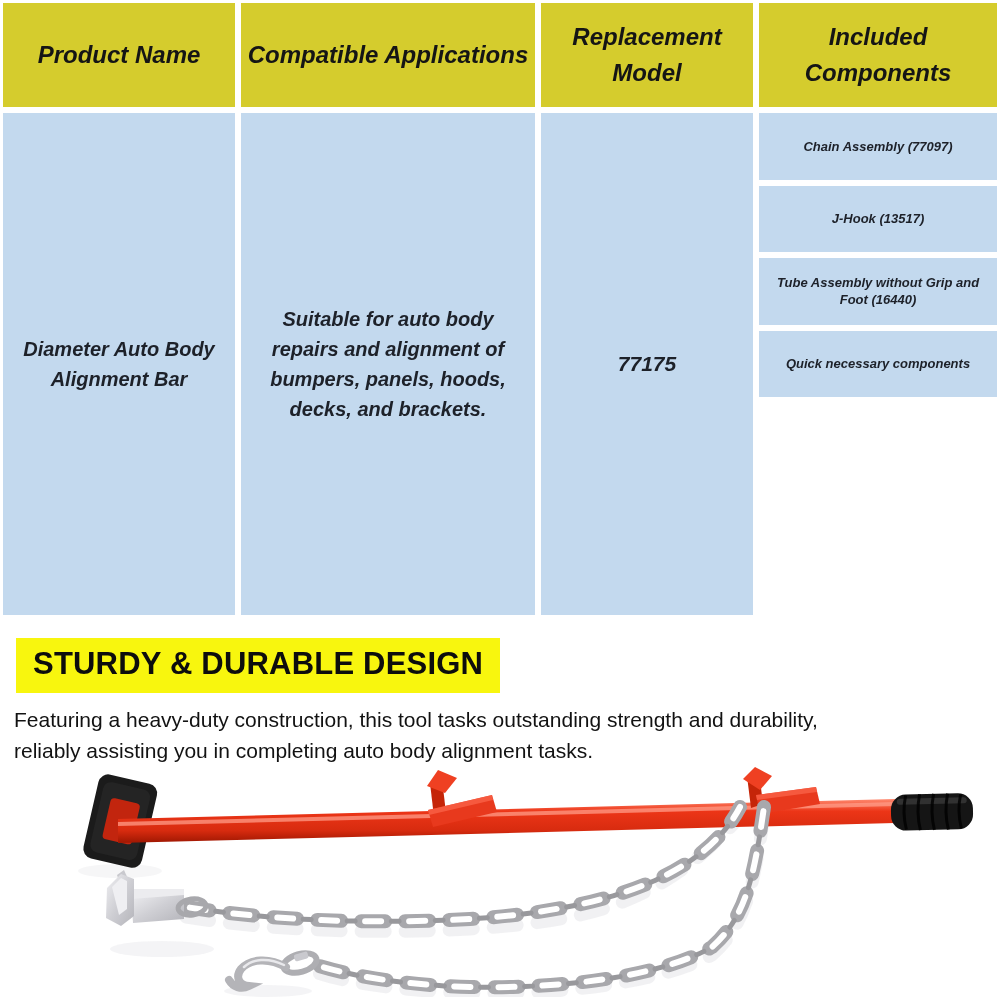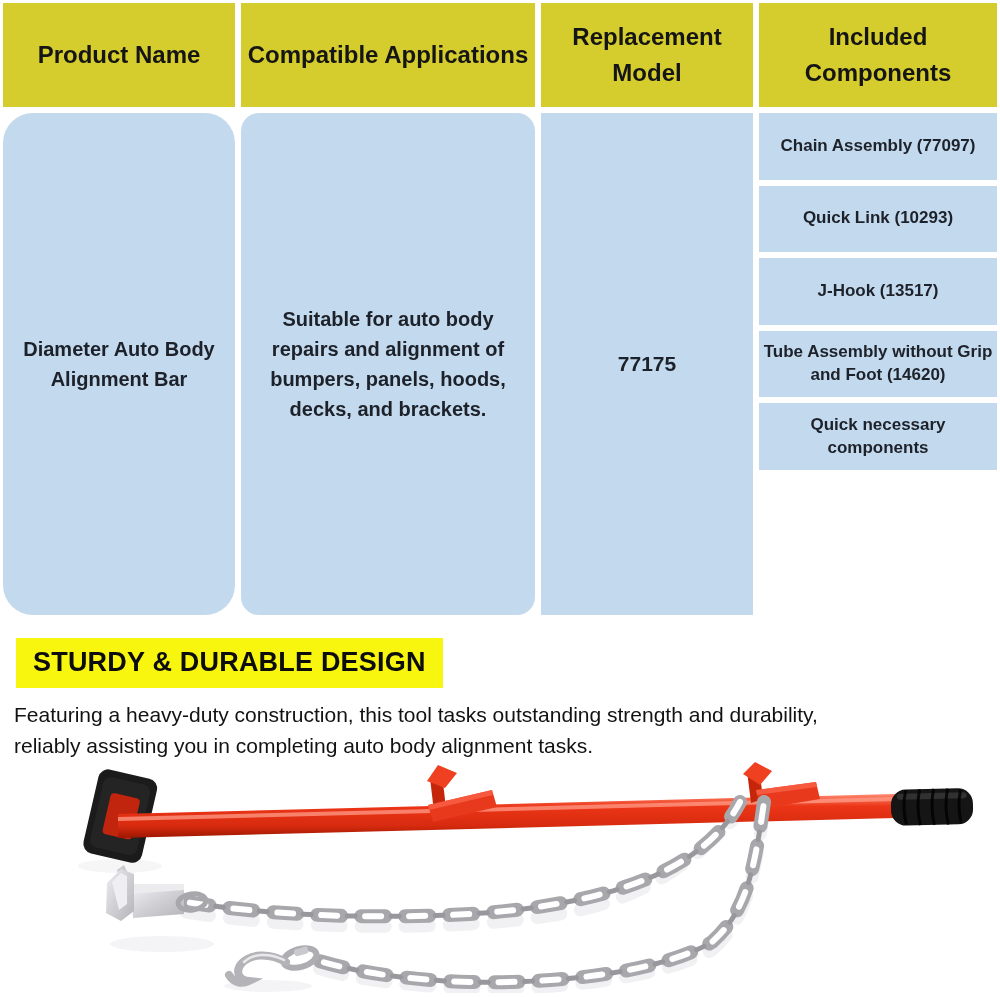--- a/index.html
+++ b/index.html
@@ -15,40 +15,41 @@
     width:1000px;height:997px;background:#fff;overflow:hidden;
     font-family:"Liberation Sans","DejaVu Sans",sans-serif;
   }
   
   .spec-table{
     width:1000px;height:618px;background:var(--border);
     padding:3px;display:grid;
     grid-template-columns:232px 294px 212px 238px;
     grid-template-rows:104px repeat(7,1fr);
     gap:6px;
+    font-style:italic;
   }
   .cell{
     background:var(--cell-bg);color:var(--cell-text);
     display:flex;align-items:center;justify-content:center;
     text-align:center;
   }
   .head{
     background:var(--header-bg);color:#151515;
     font-weight:700;font-size:24px;line-height:1.5;
   }
   .merged{grid-row:2 / span 7;font-weight:700;font-size:20px;line-height:1.5;}
-  .c-product{padding:0 14px;border-radius:30px;}
-  .c-apps{padding:0 12px;border-radius:18px;}
+  .c-product{padding:0 14px;}
+  .c-apps{padding:0 12px;}
   .c-model{font-size:21px;}
-  .comp{font-weight:700;font-size:17px;line-height:1.35;padding:4px 4px;}
+  .comp{font-weight:700;font-size:13px;line-height:1.35;padding:4px 4px;}
   
   .section-heading{
     display:inline-block;margin:20px 0 0 16px;
     background:var(--hl);color:#0d0d0d;
-    font-size:27px;font-weight:700;letter-spacing:0.2px;
+    font-size:31px;font-weight:700;letter-spacing:0.2px;
     padding:10px 17px 12px 17px;line-height:1.05;
   }
   .section-desc{
     margin:11px 0 0 14px;color:#121212;
     font-size:21px;line-height:31px;
   }
   
   .figure-wrap{width:1000px;height:231px;margin-top:1px;position:relative;}
   .figure-wrap svg{display:block;}
 </style>
@@ -62,23 +63,22 @@
   <div class="cell head">Product Name</div>
   <div class="cell head">Compatible Applications</div>
   <div class="cell head">Replacement Model</div>
   <div class="cell head">Included Components</div>
 
   <div class="cell merged c-product">Diameter Auto Body Alignment Bar</div>
   <div class="cell merged c-apps">Suitable for auto body repairs and alignment of bumpers, panels, hoods, decks, and brackets.</div>
   <div class="cell merged c-model">77175</div>
 
   <div class="cell comp">Chain Assembly (77097)</div>
-  <div class="cell comp">Quick Link (10293)</div>
   <div class="cell comp">J-Hook (13517)</div>
-  <div class="cell comp">Tube Assembly without Grip and Foot (14620)</div>
+  <div class="cell comp">Tube Assembly without Grip and Foot (16440)</div>
   <div class="cell comp">Quick necessary components</div>
 </div>
 
 
 <div class="section-heading">STURDY &amp; DURABLE DESIGN</div>
 <div class="section-desc">
   <div>Featuring a heavy-duty construction, this tool tasks outstanding strength and durability,</div>
   <div>reliably assisting you in completing auto body alignment tasks.</div>
 </div>
 

